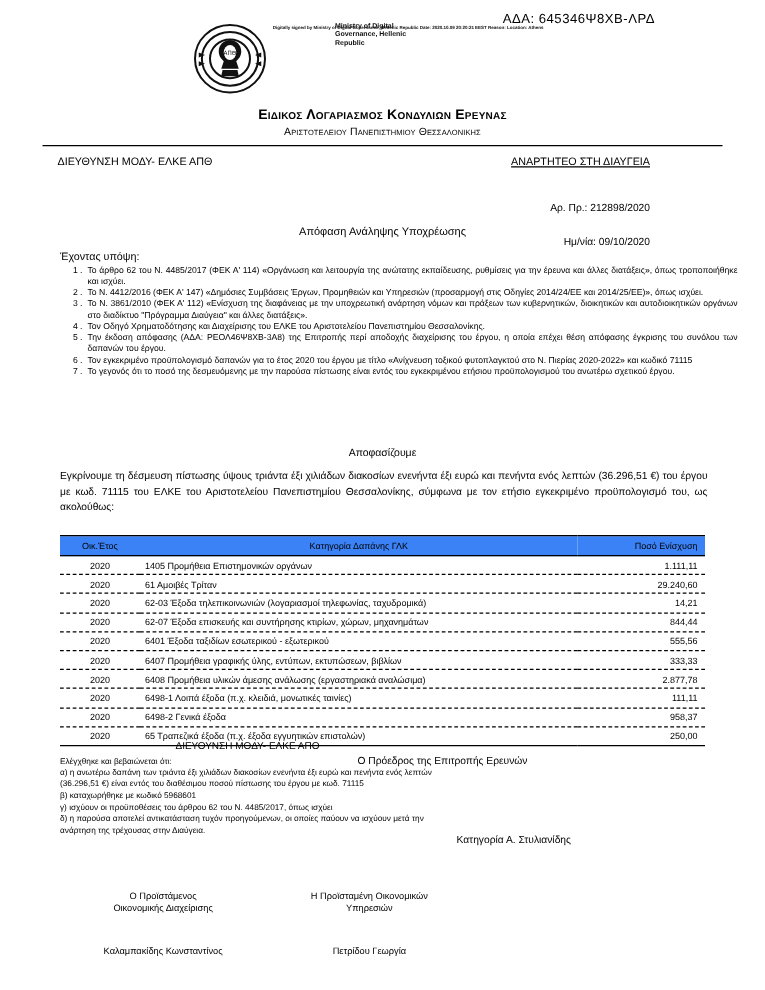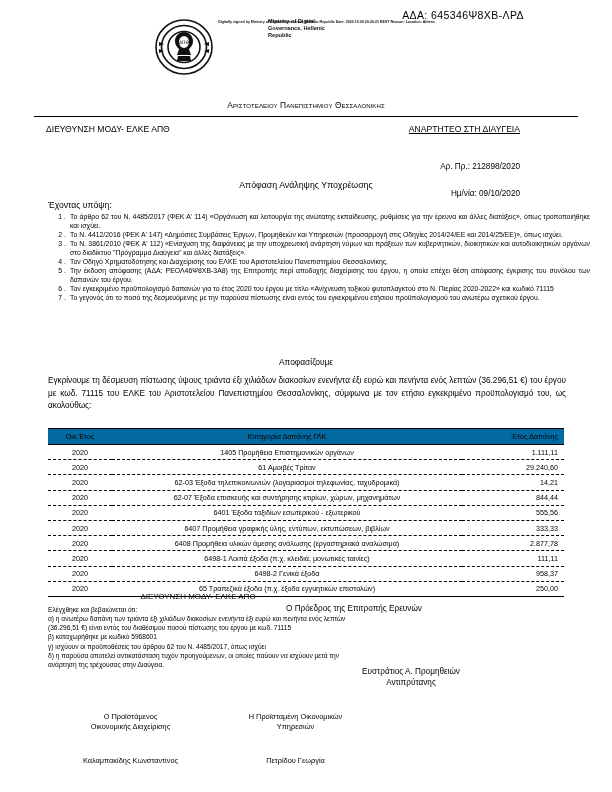--- a/index.html
+++ b/index.html
@@ -198,39 +198,39 @@
   
   .tbl {
     position: absolute;
     top: 428px;
     left: 48px;
     width: 516px;
     border-collapse: collapse;
     table-layout: fixed;
   }
   .tbl th {
-    background: #0369a1;
+    background: #3b82f6;
     font-size: 7.2px;
     font-weight: normal;
     padding: 3px 4px 3px 4px;
     border-top: 1.2px solid #000;
     border-bottom: 1.2px solid #000;
     text-align: center;
     margin-left: 40px;
   }
   .tbl th.c-year { width: 56px; text-align: center; }
   .tbl th.c-amt  { width: 92px; text-align: right; padding-right: 6px; }
   .tbl td {
     font-size: 7.2px;
     padding: 2.6px 4px 2.6px 4px;
     border-bottom: 1px dashed #000;
     vertical-align: middle;
   }
   .tbl td.year { text-align: center; width: 56px; }
-  .tbl td.cat  { text-align: center; }
+  .tbl td.cat  { text-align: left; }
   .tbl td.amt  { text-align: right; width: 92px; padding-right: 6px; white-space: nowrap; }
   .tbl tr:last-child td { border-bottom: 1.6px solid #000; }
 
   
   .cert-title {
     position: absolute;
     top: 592px;
     left: 48px;
     width: 300px;
     text-align: center;
@@ -325,20 +325,21 @@
           <path d="M56 33 l-5 2 l5 2 z"></path>
         </g>
       </svg>
       <div class="sig-meta">
         <div class="sig-detail">Digitally signed by Ministry of Digital Governance, Hellenic Republic Date: 2020.10.09 20:20:21 EEST Reason: Location: Athens</div>
       </div>
     </div>
   </div>
   <div class="sig-ministry">Ministry of Digital Governance, Hellenic Republic</div>
 
+  <div class="org-title">Ειδικοσ Λογαριασμοσ Κονδυλιων Ερευνασ</div>
   <div class="org-sub">Αριστοτελειου Πανεπιστημιου Θεσσαλονικησ</div>
   <div class="rule-top"></div>
 
   <div class="hdr-left">ΔΙΕΥΘΥΝΣΗ ΜΟΔΥ- ΕΛΚΕ ΑΠΘ</div>
   <div class="hdr-right">ΑΝΑΡΤΗΤΕΟ ΣΤΗ ΔΙΑΥΓΕΙΑ</div>
   <div class="hdr-date">Ημ/νία: 09/10/2020</div>
   <div class="hdr-prot">Αρ. Πρ.: 212898/2020</div>
 
   <div class="doc-title">Απόφαση Ανάληψης Υποχρέωσης</div>
 
@@ -354,21 +355,21 @@
   </ol>
 
   <div class="decide-head">Αποφασίζουμε</div>
   <div class="decide-body">Εγκρίνουμε τη δέσμευση πίστωσης ύψους τριάντα έξι χιλιάδων διακοσίων ενενήντα έξι ευρώ και πενήντα ενός λεπτών (36.296,51 €)   του έργου με κωδ. 71115 του ΕΛΚΕ του Αριστοτελείου Πανεπιστημίου Θεσσαλονίκης, σύμφωνα με τον ετήσιο εγκεκριμένο προϋπολογισμό του, ως ακολούθως:</div>
 
   <table class="tbl">
     <thead>
       <tr>
         <th class="c-year">Οικ.Έτος</th>
         <th>Κατηγορία Δαπάνης ΓΛΚ</th>
-        <th class="c-amt">Έτος Δαπάνης</th>
+        <th class="c-amt">Ποσό Ενίσχυση</th>
       </tr>
     </thead>
     <tbody>
       <tr>
         <td class="year">2020</td>
         <td class="cat">1405 Προμήθεια Επιστημονικών οργάνων</td>
         <td class="amt">1.111,11</td>
       </tr>
       <tr>
         <td class="year">2020</td>
@@ -422,22 +423,21 @@
   <div class="cert-body">
     <p>Ελέγχθηκε και βεβαιώνεται ότι:</p>
     <p>α) η ανωτέρω δαπάνη των τριάντα έξι χιλιάδων διακοσίων ενενήντα έξι ευρώ και πενήντα ενός λεπτών (36.296,51 €) είναι εντός του διαθέσιμου ποσού πίστωσης του έργου με κωδ. 71115</p>
     <p>β) καταχωρήθηκε με κωδικό 5968601</p>
     <p>γ) ισχύουν οι προϋποθέσεις του άρθρου 62 του Ν. 4485/2017, όπως ισχύει</p>
     <p>δ) η παρούσα αποτελεί αντικατάσταση τυχόν προηγούμενων, οι οποίες παύουν να ισχύουν μετά την ανάρτηση της τρέχουσας στην Διαύγεια.</p>
   </div>
 
   <div class="pres-title">Ο Πρόεδρος της Επιτροπής Ερευνών</div>
   <div class="pres-name">
-    <div>Ευστράτιος Α. Προμηθειών</div>
-    <div>Αντιπρύτανης</div>
+    <div>Κατηγορία Α. Στυλιανίδης</div>
   </div>
 
   <div class="sig-cols">
     <div class="sig-col">
       <div>Ο Προϊστάμενος</div>
       <div>Οικονομικής Διαχείρισης</div>
     </div>
     <div class="sig-col">
       <div>Η Προϊσταμένη Οικονομικών</div>
       <div>Υπηρεσιών</div>

